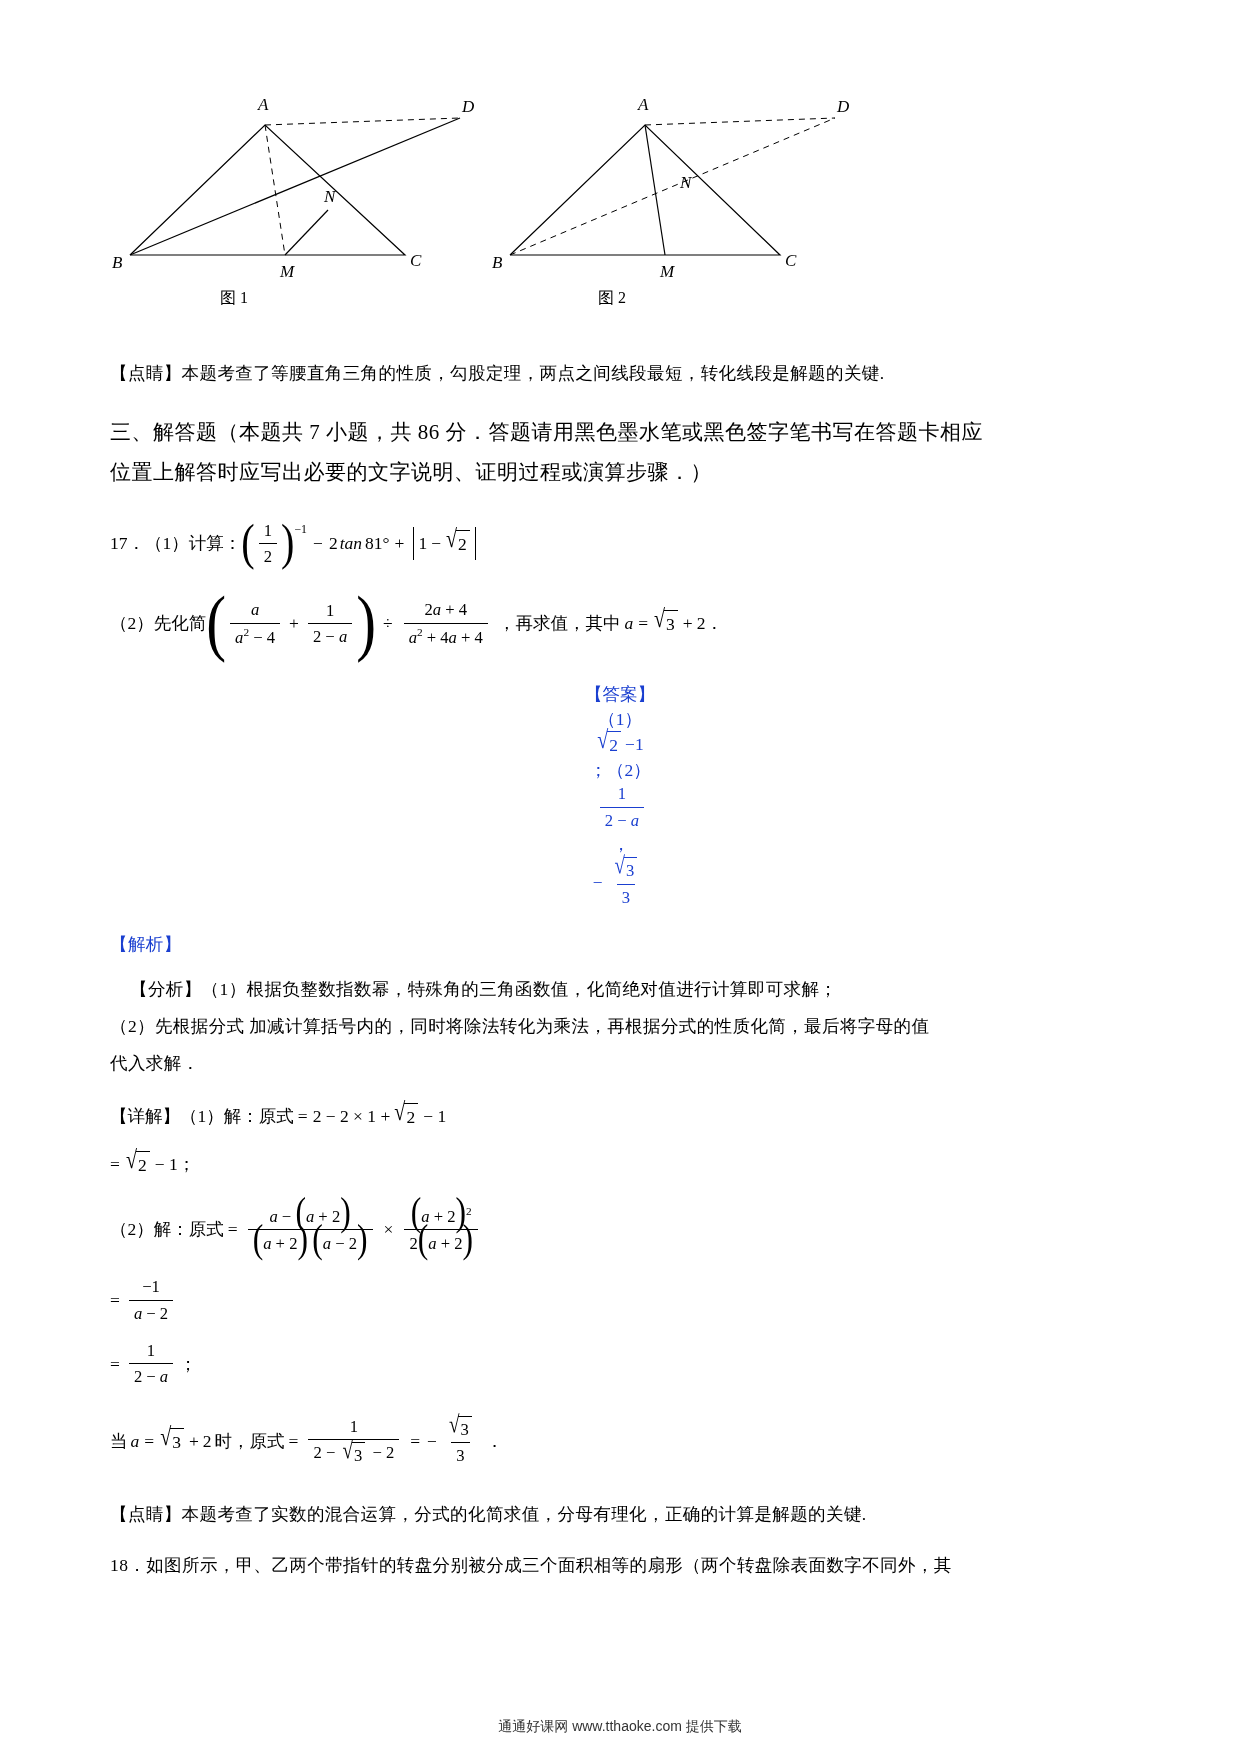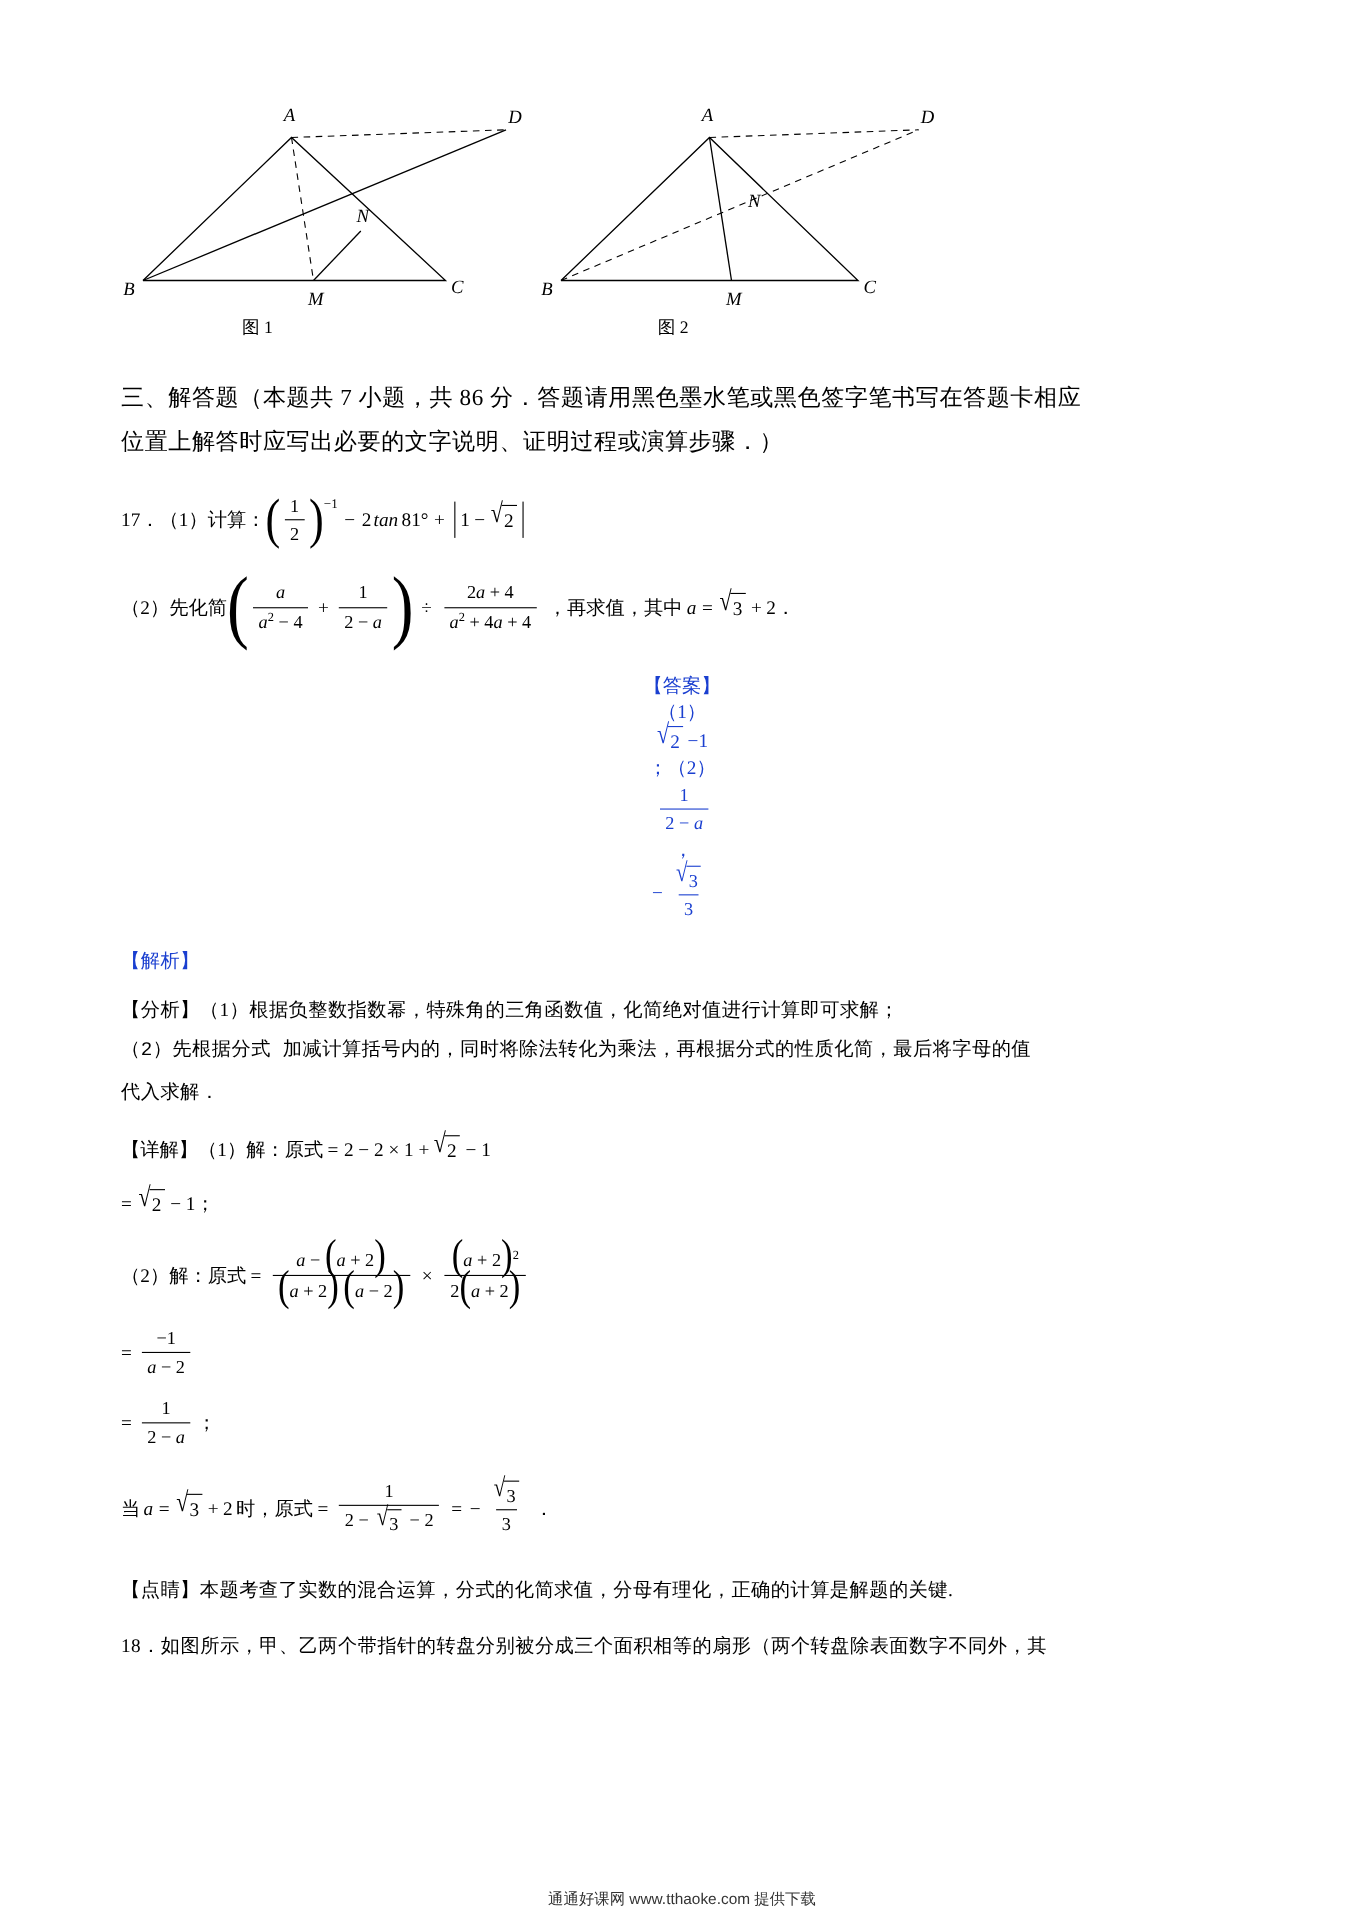--- a/index.html
+++ b/index.html
@@ -169,20 +169,21 @@
         <text x="347" y="42" font-size="17" font-style="italic" font-family="Liberation Serif, serif">D</text>
         <text x="2" y="198" font-size="17" font-style="italic" font-family="Liberation Serif, serif">B</text>
         <text x="295" y="196" font-size="17" font-style="italic" font-family="Liberation Serif, serif">C</text>
         <text x="170" y="207" font-size="17" font-style="italic" font-family="Liberation Serif, serif">M</text>
         <text x="190" y="118" font-size="17" font-style="italic" font-family="Liberation Serif, serif">N</text>
       </svg>
       <div class="fig-caption" style="left:108px; top:218px;">图 2</div>
     </div>
   </div>
 
+  <div class="para" style="margin-top:36px;">【点睛】本题考查了等腰直角三角的性质，勾股定理，两点之间线段最短，转化线段是解题的关键.</div>
 
   <div class="section-head">三、解答题（本题共 7 小题，共 86 分．答题请用黑色墨水笔或黑色签字笔书写在答题卡相应</div>
   <div class="section-head" style="margin-top:0;">位置上解答时应写出必要的文字说明、证明过程或演算步骤．）</div>
 
   <div class="math-line" style="margin-top:26px;">
     <span>17．</span>
     <span>（1）计算：</span>
     <span class="inline-mid">
       <span class="paren-big">(</span>
       <span class="frac">
@@ -266,22 +267,22 @@
             <span class="radicand mn" style="border-color:#1a3fd0;">3</span>
           </span>
         </span>
         <span class="den mn" style="border-color:#1a3fd0;">3</span>
       </span>
     </span>
   </div>
 
   <div class="para blue" style="margin-top:18px;">【解析】</div>
 
-  <div class="para" style="margin-top:10px;">【分析】（1）根据负整数指数幂，特殊角的三角函数值，化简绝对值进行计算即可求解；</div>
-  <div class="para" style="margin-top:2px;font-family:Liberation Mono, monospace;">（2）先根据分式    加减计算括号内的，同时将除法转化为乘法，再根据分式的性质化简，最后将字母的值</div>
+  <div class="para" style="margin-top:10px;margin-left:20px;">【分析】（1）根据负整数指数幂，特殊角的三角函数值，化简绝对值进行计算即可求解；</div>
+  <div class="para" style="margin-top:2px;">（2）先根据分式    加减计算括号内的，同时将除法转化为乘法，再根据分式的性质化简，最后将字母的值</div>
   <div class="para" style="margin-top:2px;">代入求解．</div>
 
   <div class="math-line" style="margin-top:22px;">
     <span>【详解】（1）解：原式</span>
     <span class="inline-mid" style="margin-left:4px;">
       <span style="margin-right:5px;">=</span>
       <span class="mn">2 − 2 × 1 +</span>
       <span class="sqrt" style="margin-left:4px;">
         <span class="radical">√</span>
         <span class="radicand mn">2</span>

